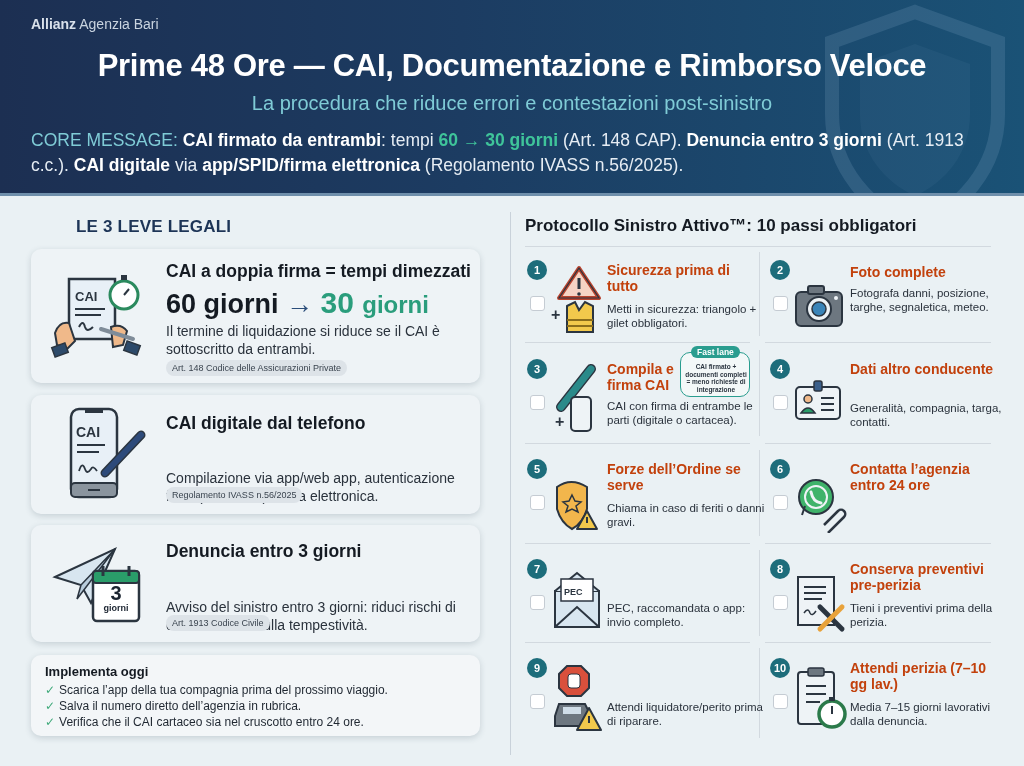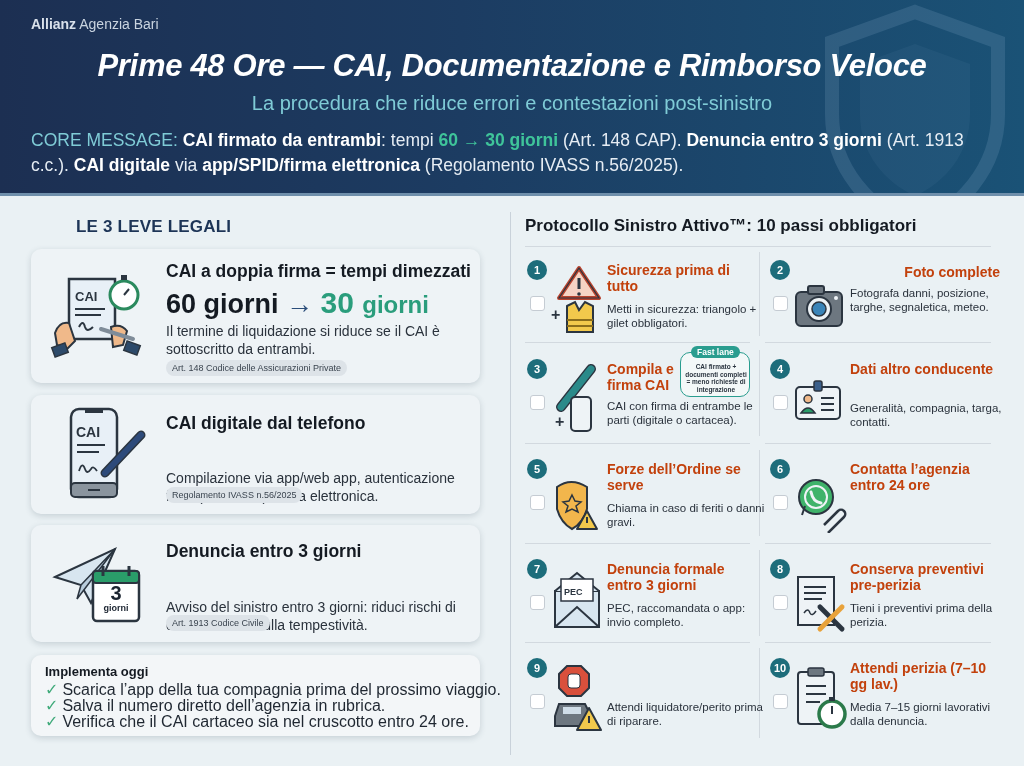--- a/index.html
+++ b/index.html
@@ -21,21 +21,21 @@
     background: #6f8fab;
   }
   .shield-bg {
     position: absolute; right: 14px; top: 4px; width: 190px; height: 230px;
     opacity: 0.18;
   }
   .brand { position: absolute; left: 31px; top: 16px; font-size: 14px; color: #c9d4e0; }
   .brand b { font-weight: bold; color: #d8e0ea; }
   .title {
     position: absolute; left: 0; width: 1024px; top: 48px; text-align: center;
-    font-size: 31px; font-weight: bold; color: #ffffff; letter-spacing: -0.3px; font-style: italic;
+    font-size: 31px; font-weight: bold; color: #ffffff; letter-spacing: -0.3px;
   }
   .subtitle {
     position: absolute; left: 0; width: 1024px; top: 92px; text-align: center;
     font-size: 20px; color: #7fcbd6;
   }
   .core {
     position: absolute; left: 31px; top: 128px; width: 960px;
     font-size: 17.5px; line-height: 25px; color: #e6edf4;
   }
   .core .lbl { color: #7fcbd6; font-weight: normal; }
@@ -65,21 +65,21 @@
   .big .arrow { color: #2a4d7a; }
   .big .green { color: #2a9d7c; font-size: 30px; }
   .big .green small { font-size: 24px; }
 
   .impl {
     position: absolute; left: 31px; top: 655px; width: 449px; height: 81px;
     background: #f3f6f8; border-radius: 10px; box-shadow: 0 2px 6px rgba(40,60,80,0.18);
   }
   .impl h4 { position: absolute; left: 14px; top: 9px; font-size: 13px; font-weight: bold; color: #141a22; }
   .impl ul { position: absolute; left: 14px; top: 27px; list-style: none; }
-  .impl li { font-size: 16px; line-height: 16px; color: #1f2731; white-space: nowrap; }
+  .impl li { font-size: 12px; line-height: 16px; color: #1f2731; white-space: nowrap; }
   .impl li .chk { color: #3faa7a; margin-right: 4px; }
 
   
   .vdivider { position: absolute; left: 510px; top: 212px; width: 1px; height: 543px; background: #c9d2da; }
   .right-title {
     position: absolute; left: 525px; top: 216px; font-size: 17px; font-weight: bold; color: #141a22;
   }
   .hline { position: absolute; height: 1px; background: #d2d9df; }
   .cell { position: absolute; width: 230px; height: 96px; }
   .num {
@@ -239,21 +239,21 @@
 <div class="cell" style="left:770px;top:256px;">
   <div class="num">2</div>
   <div class="chkbox"></div>
   <svg class="ic" viewBox="0 0 66 70">
     <rect x="2" y="28" width="46" height="34" rx="5" fill="#6d7780" stroke="#2b3540" stroke-width="2"></rect>
     <rect x="14" y="22" width="16" height="8" rx="2" fill="#6d7780" stroke="#2b3540" stroke-width="2"></rect>
     <circle cx="25" cy="45" r="12" fill="#eef3f6" stroke="#2b3540" stroke-width="2"></circle>
     <circle cx="25" cy="45" r="7" fill="#3a84b8" stroke="#2b3540" stroke-width="1.5"></circle>
     <circle cx="42" cy="34" r="2" fill="#eef3f6"></circle>
   </svg>
-  <h5 style="top:8px;text-align:right;">Foto complete</h5>
+  <h5 style="top:8px;">Foto complete</h5>
   <div class="desc" style="top:30px;">Fotografa danni, posizione, targhe, segnaletica, meteo.</div>
 </div>
 
 <div class="cell" style="left:527px;top:355px;">
   <div class="num">3</div>
   <div class="chkbox"></div>
   <svg class="ic" viewBox="0 0 66 70">
     <line x1="10" y1="44" x2="40" y2="6" stroke="#2b3540" stroke-width="10" stroke-linecap="round"></line>
     <line x1="10" y1="44" x2="40" y2="6" stroke="#2a8a8a" stroke-width="7" stroke-linecap="round"></line>
     <text x="4" y="64" font-size="16" font-weight="bold" fill="#2b3540" font-family="Liberation Sans, sans-serif">+</text>
@@ -312,21 +312,20 @@
 <div class="cell" style="left:527px;top:555px;">
   <div class="num">7</div>
   <div class="chkbox"></div>
   <svg class="ic" viewBox="0 0 66 70">
     <rect x="4" y="28" width="44" height="36" fill="#d8e6f0" stroke="#2b3540" stroke-width="2"></rect>
     <path d="M4 28 L26 10 L48 28" fill="#d8e6f0" stroke="#2b3540" stroke-width="2"></path>
     <rect x="10" y="16" width="32" height="22" fill="#fff" stroke="#2b3540" stroke-width="1.5"></rect>
     <text x="13" y="32" font-size="9" font-weight="bold" fill="#2b3540" font-family="Liberation Sans, sans-serif">PEC</text>
     <path d="M4 64 L26 44 L48 64" fill="none" stroke="#2b3540" stroke-width="2"></path>
   </svg>
-  <h5>Denuncia formale entro 3 giorni</h5>
   <div class="desc" style="top:46px;">PEC, raccomandata o app: invio completo.</div>
 </div>
 
 <div class="cell" style="left:770px;top:555px;">
   <div class="num">8</div>
   <div class="chkbox"></div>
   <svg class="ic" viewBox="0 0 66 70">
     <path d="M4 14 L40 14 L40 62 L4 62 Z" fill="#eef3f6" stroke="#2b3540" stroke-width="2"></path>
     <line x1="10" y1="24" x2="32" y2="24" stroke="#2b3540" stroke-width="2"></line>
     <line x1="10" y1="30" x2="32" y2="30" stroke="#2b3540" stroke-width="2"></line>

